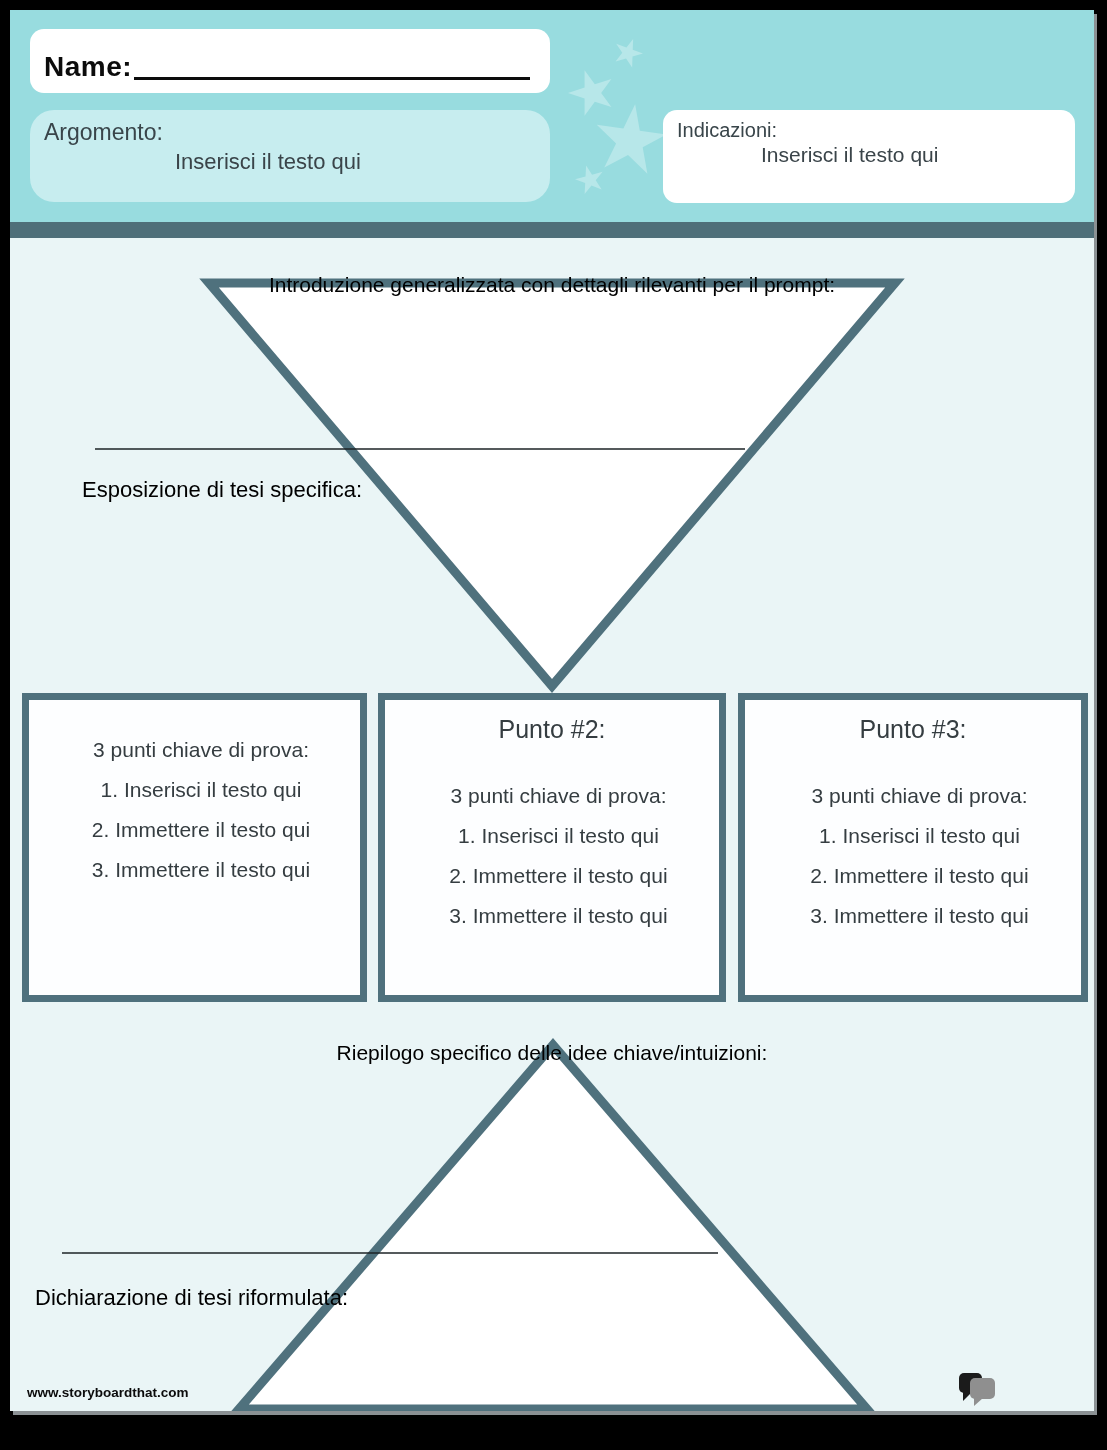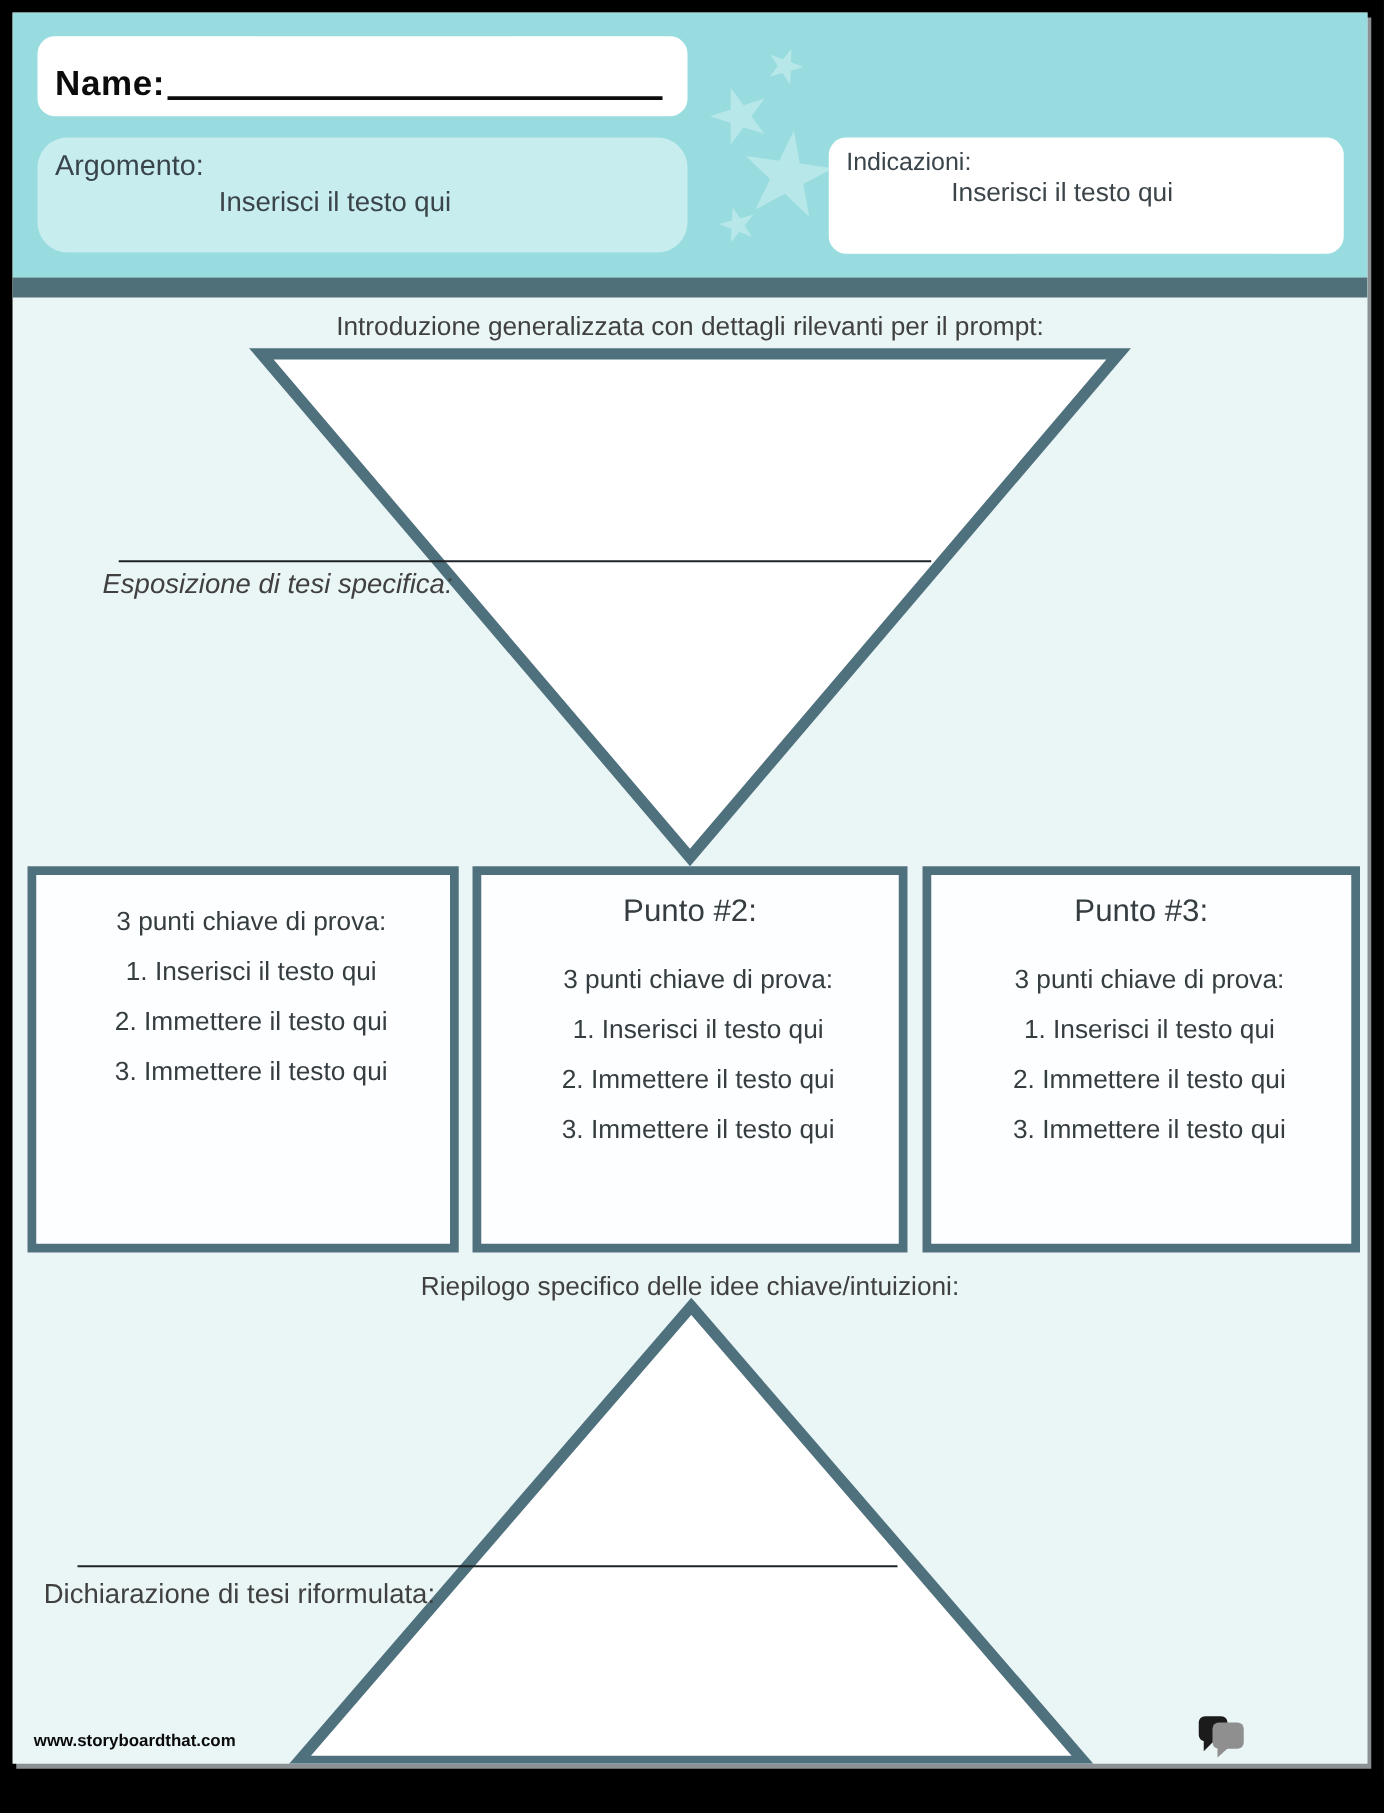--- a/index.html
+++ b/index.html
@@ -21,34 +21,34 @@
   .topic-value{font-size:22px;color:#3a4449;margin-left:131px;margin-top:3px;}
   .directions-box{position:absolute;left:653px;top:100px;width:412px;height:93px;background:#fff;
                   border-radius:14px;padding:9px 14px;box-sizing:border-box;}
   .directions-label{font-size:20px;color:#39454a;}
   .directions-value{font-size:21px;color:#3a4449;margin-left:84px;margin-top:1px;}
   .stars-svg{position:absolute;left:540px;top:5px;}
 
   
   .shapes-svg{position:absolute;left:0;top:0;width:1084px;height:1401px;z-index:1;pointer-events:none;}
 
-  .body-label{position:absolute;color:#404040;z-index:3;}
+  .body-label{position:absolute;color:#000000;z-index:3;margin-top:23px;}
   .intro-label{left:0;top:240px;width:100%;text-align:center;font-size:21px;}
-  .thesis-label{left:72px;top:444px;font-size:22px;font-style:italic;}
+  .thesis-label{left:72px;top:444px;font-size:22px;}
   .summary-label{left:0;top:1008px;width:100%;text-align:center;font-size:21px;}
   .restated-label{left:25px;top:1252px;font-size:22px;}
 
   
   .point-box{position:absolute;top:683px;height:309px;background:#fdfeff;z-index:2;
              border:7px solid #4f717d;box-sizing:border-box;text-align:center;color:#353d41;}
   .point-box-1{left:12px;width:345px;}
   .point-box-2{left:368px;width:348px;}
   .point-box-3{left:728px;width:350px;}
   .point-title{font-size:25px;margin-top:12px;line-height:34px;}
-  .point-lines{margin-top:18px;padding-left:13px;}
+  .point-lines{margin-top:30px;padding-left:13px;}
   .point-line{font-size:21px;line-height:40px;}
 
   
   .footer-url{position:absolute;left:17px;top:1375px;font-size:13.5px;font-weight:700;color:#0b0b0b;z-index:3;}
   .logo{position:absolute;left:895px;top:1360px;display:flex;align-items:center;z-index:3;flex-direction:column;}
   .logo-text{font-size:28px;font-weight:600;letter-spacing:-.5px;margin-left:6px;line-height:40px;}
   .logo-text .b1{color:#1d1d1d;}
 </style>
 </head>
 <body>

